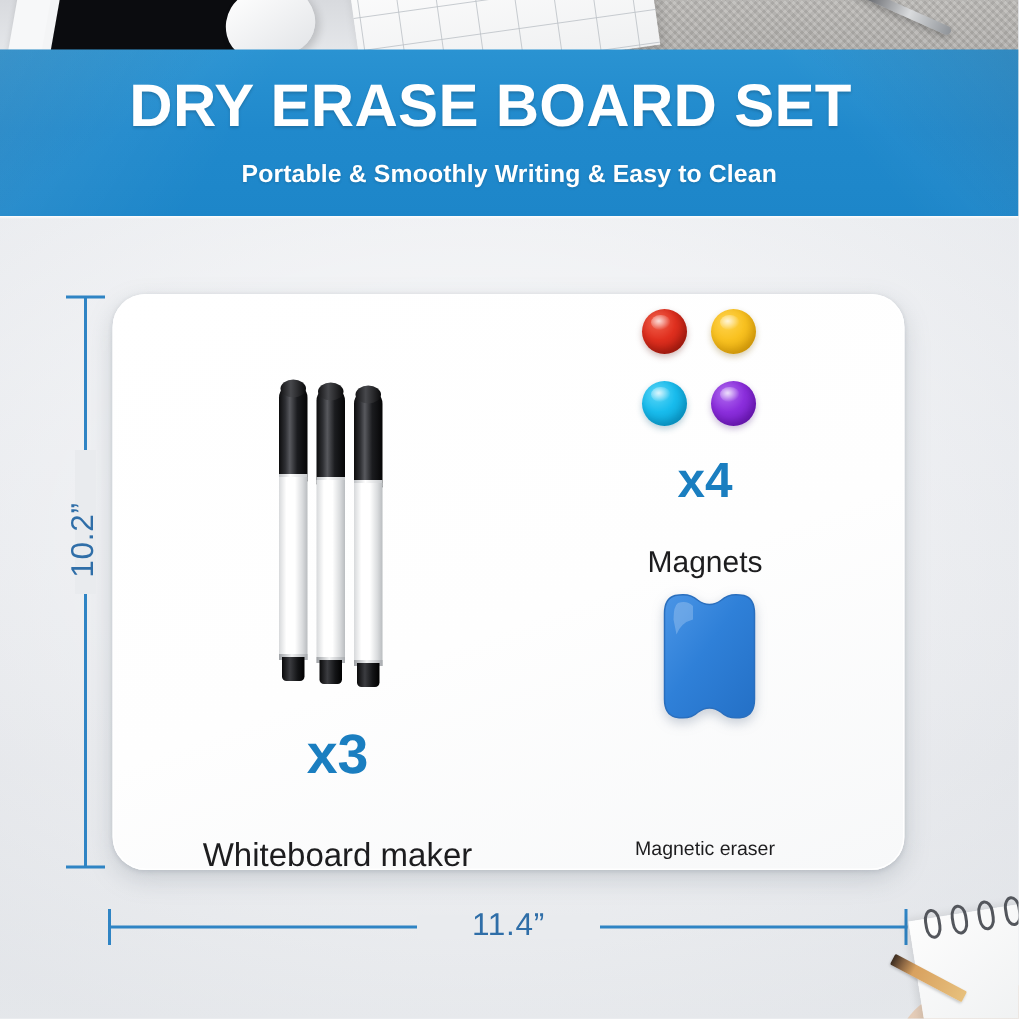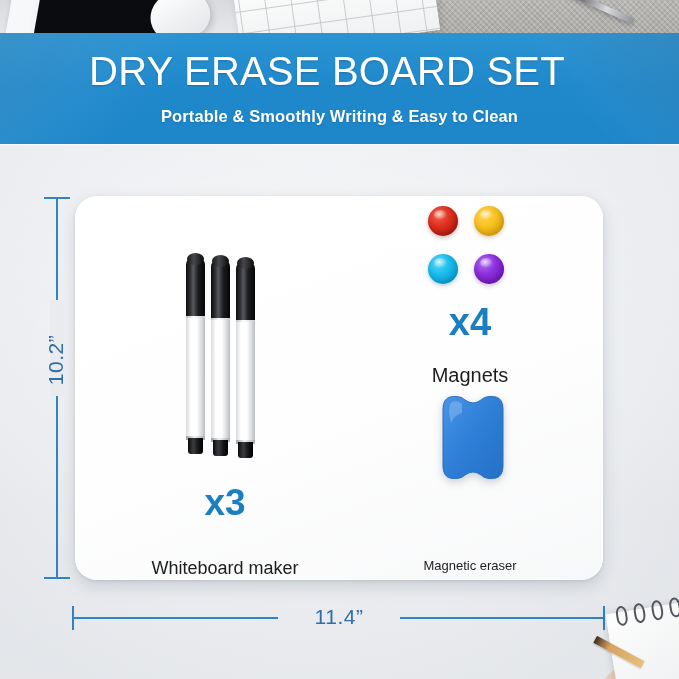--- a/index.html
+++ b/index.html
@@ -68,21 +68,21 @@
     transform:rotate(14deg);}
   .banner-darkwedge{position:absolute;right:-30px;top:-50px;width:180px;height:150px;
     background:linear-gradient(200deg,rgba(10,60,100,.28) 0%,rgba(10,60,100,0) 70%);
     transform:rotate(22deg);}
   .banner-leftwedge{position:absolute;left:-60px;top:-30px;width:220px;height:120px;
     background:linear-gradient(160deg,rgba(12,70,115,.22) 0%,rgba(12,70,115,0) 70%);
     transform:rotate(-16deg);}
 
   .banner-title{
     position:absolute;left:0;top:45px;width:654px;text-align:center;
-    color:#ffffff;font-weight:normal;font-size:40px;letter-spacing:.2px;
+    color:#ffffff;font-weight:bold;font-size:40px;letter-spacing:.2px;
     line-height:1;transform:translateY(-45px) translateY(45px);
     text-shadow:0 1px 2px rgba(0,0,0,.18);
     font-family:"Liberation Sans", sans-serif;
   }
   .banner-title{top:18px;}
   .banner-sub{
     position:absolute;left:0;top:74px;width:679px;text-align:center;
     color:#ffffff;font-size:16.5px;font-weight:bold;letter-spacing:.1px;
     text-shadow:0 1px 2px rgba(0,0,0,.16);
   }
@@ -166,25 +166,25 @@
     box-shadow:0 2px 4px rgba(90,50,140,.32), inset -2px -3px 6px rgba(60,0,110,.4);}
 
   
   .eraser-wrap{position:absolute;left:440px;top:393px;width:66px;height:89px;}
   .eraser-svg{display:block;filter:drop-shadow(0 3px 4px rgba(80,100,130,.30));}
 
   
   .qty{color:#1a7ec0;font-weight:bold;line-height:1;}
   .cap-label{color:#1d1d1f;line-height:1;margin-top:21px;}
 
-  #magnets-qty{position:absolute;left:405px;top:303px;width:130px;text-align:center;font-size:38px;}
+  #magnets-qty{position:absolute;left:405px;top:303px;width:130px;text-align:center;font-size:33px;}
   #magnets-label{position:absolute;left:385px;top:344px;width:170px;text-align:center;font-size:20px;}
 
   #markers-qty{position:absolute;left:160px;top:484px;width:130px;text-align:center;font-size:37px;}
-  #markers-label{position:absolute;left:110px;top:538px;width:230px;text-align:center;font-size:18px;}
+  #markers-label{position:absolute;left:110px;top:538px;width:230px;text-align:center;font-size:22px;}
 
   #eraser-qty{position:absolute;left:405px;top:500px;width:130px;text-align:center;font-size:30px;}
   #eraser-label{position:absolute;left:385px;top:538px;width:170px;text-align:center;font-size:13px;}
   .dim-v-line{position:absolute;left:56px;top:198px;width:2px;height:380px;background:#2f84c4;}
   .dim-v-cap-top{position:absolute;left:44px;top:197px;width:26px;height:2px;background:#2f84c4;}
   .dim-v-cap-bot{position:absolute;left:44px;top:577px;width:26px;height:2px;background:#2f84c4;}
   .dim-v-label{
     position:absolute;left:-9px;top:348px;width:130px;text-align:center;
     color:#2f6ea8;font-size:21px;letter-spacing:.5px;
     transform:rotate(-90deg);transform-origin:50% 50%;

